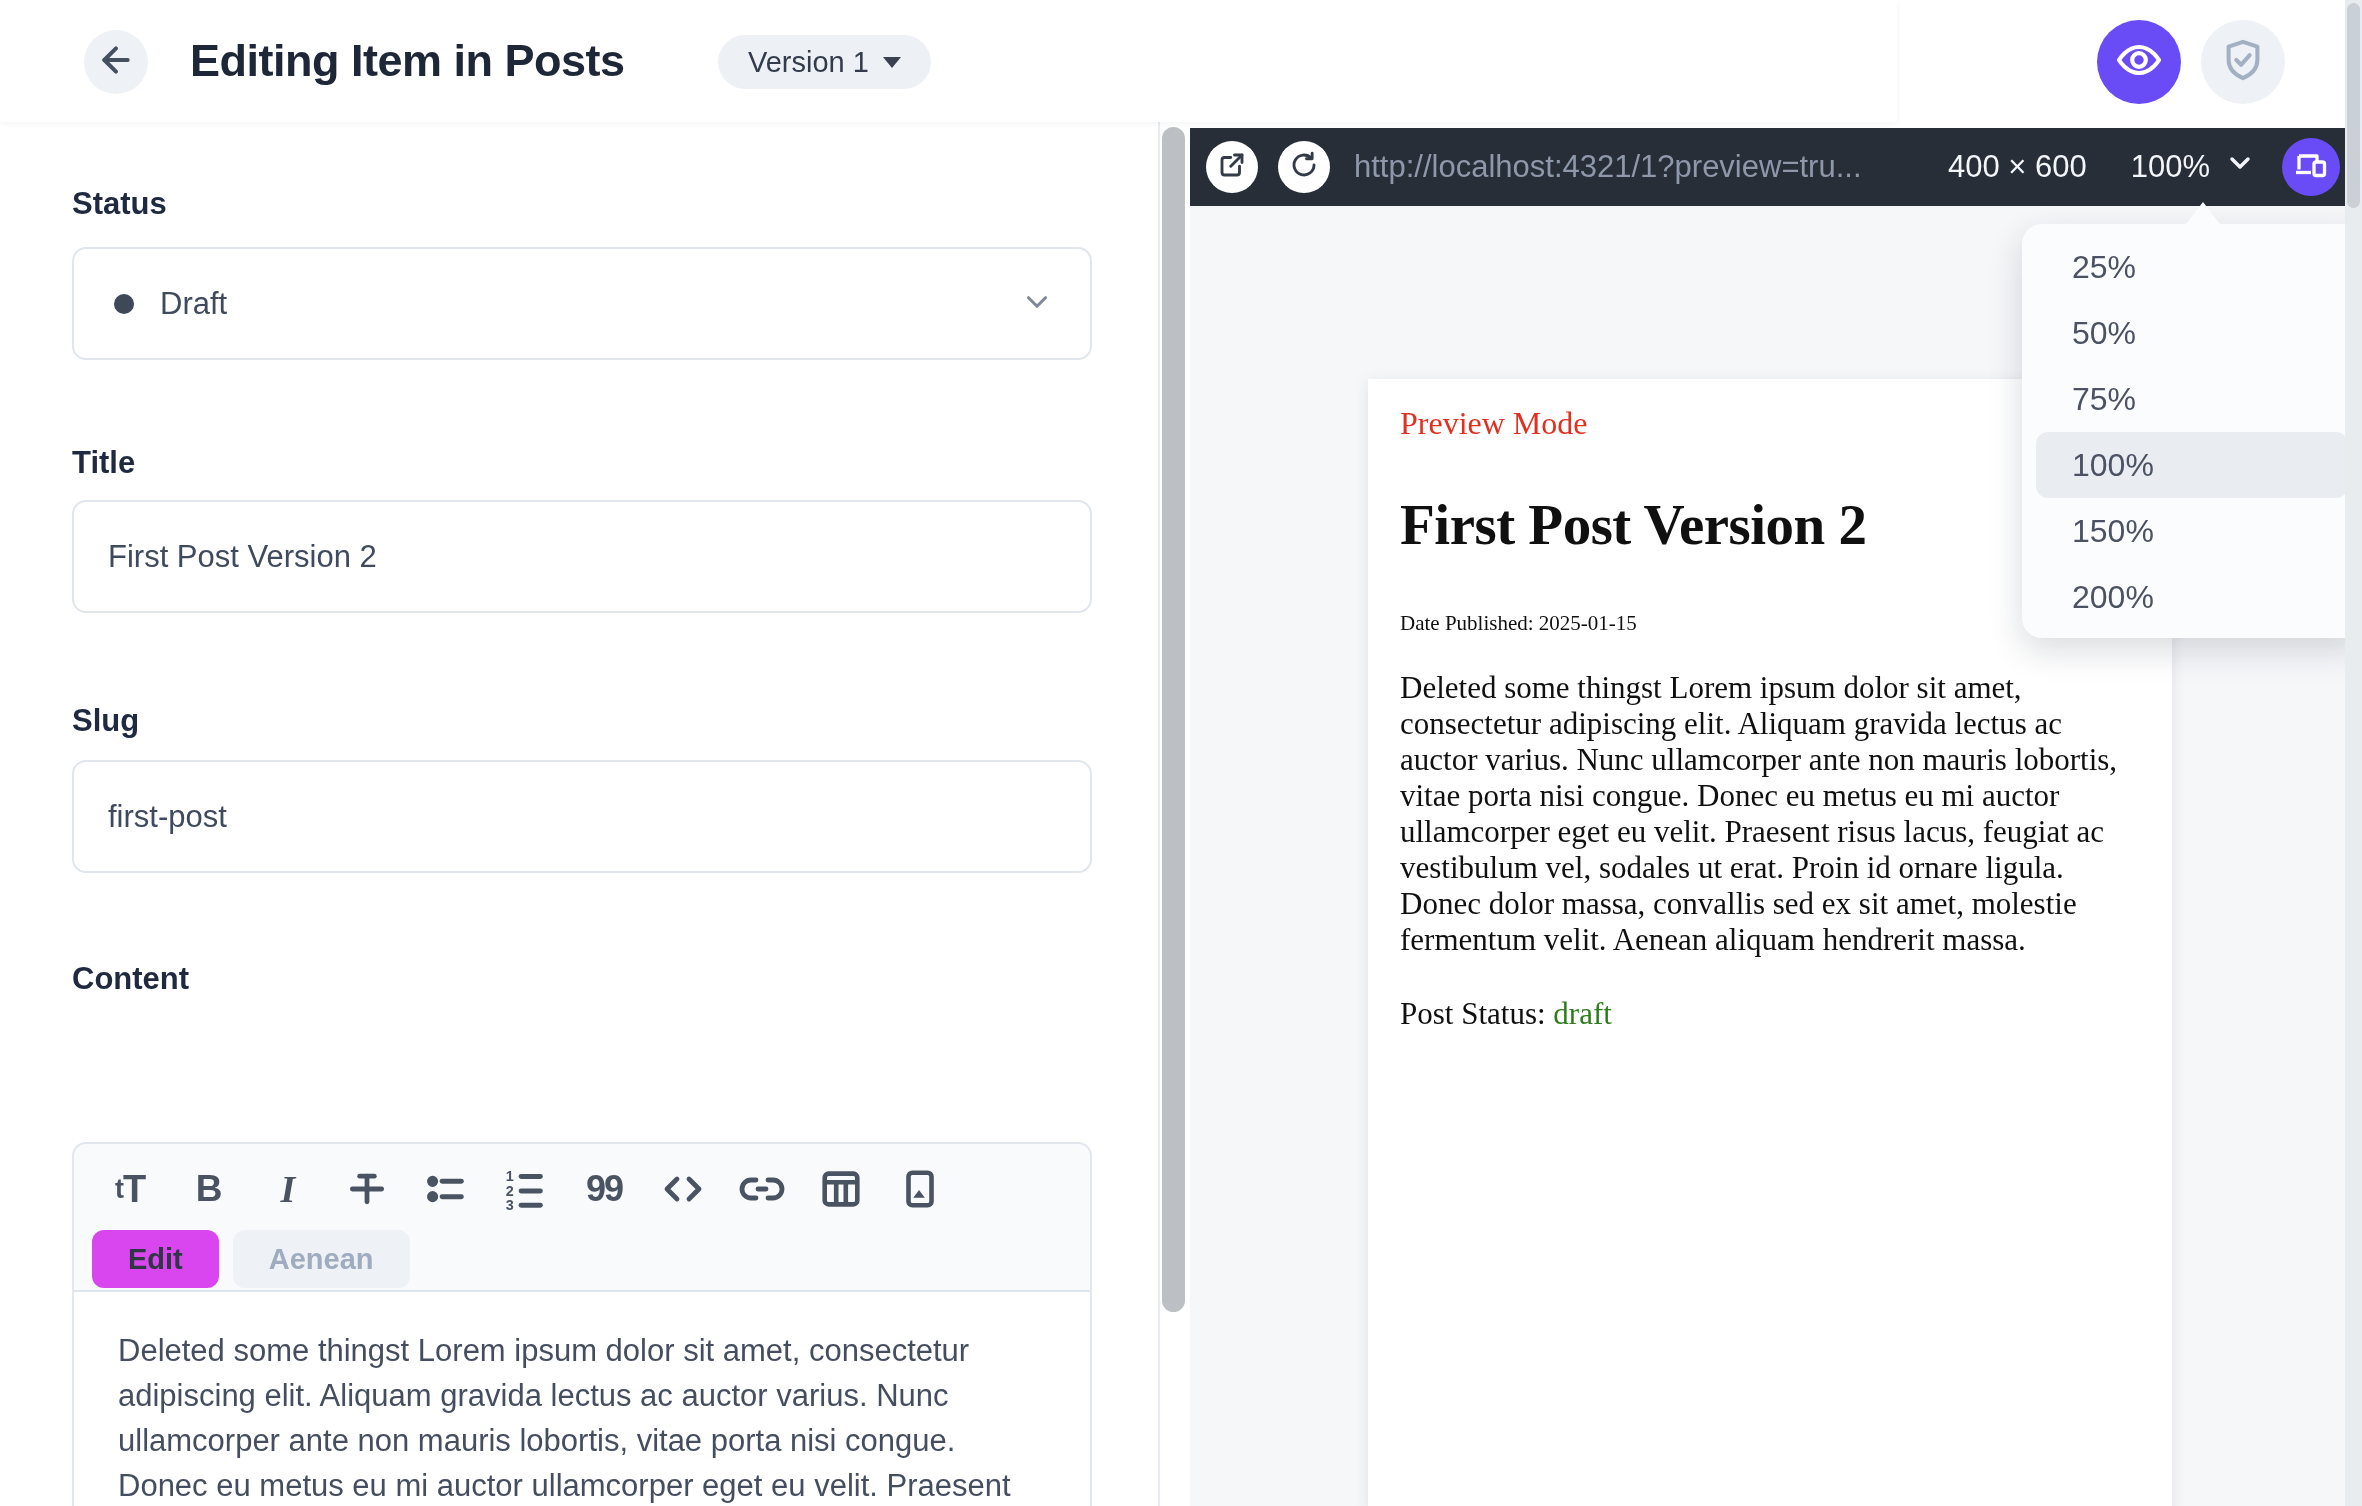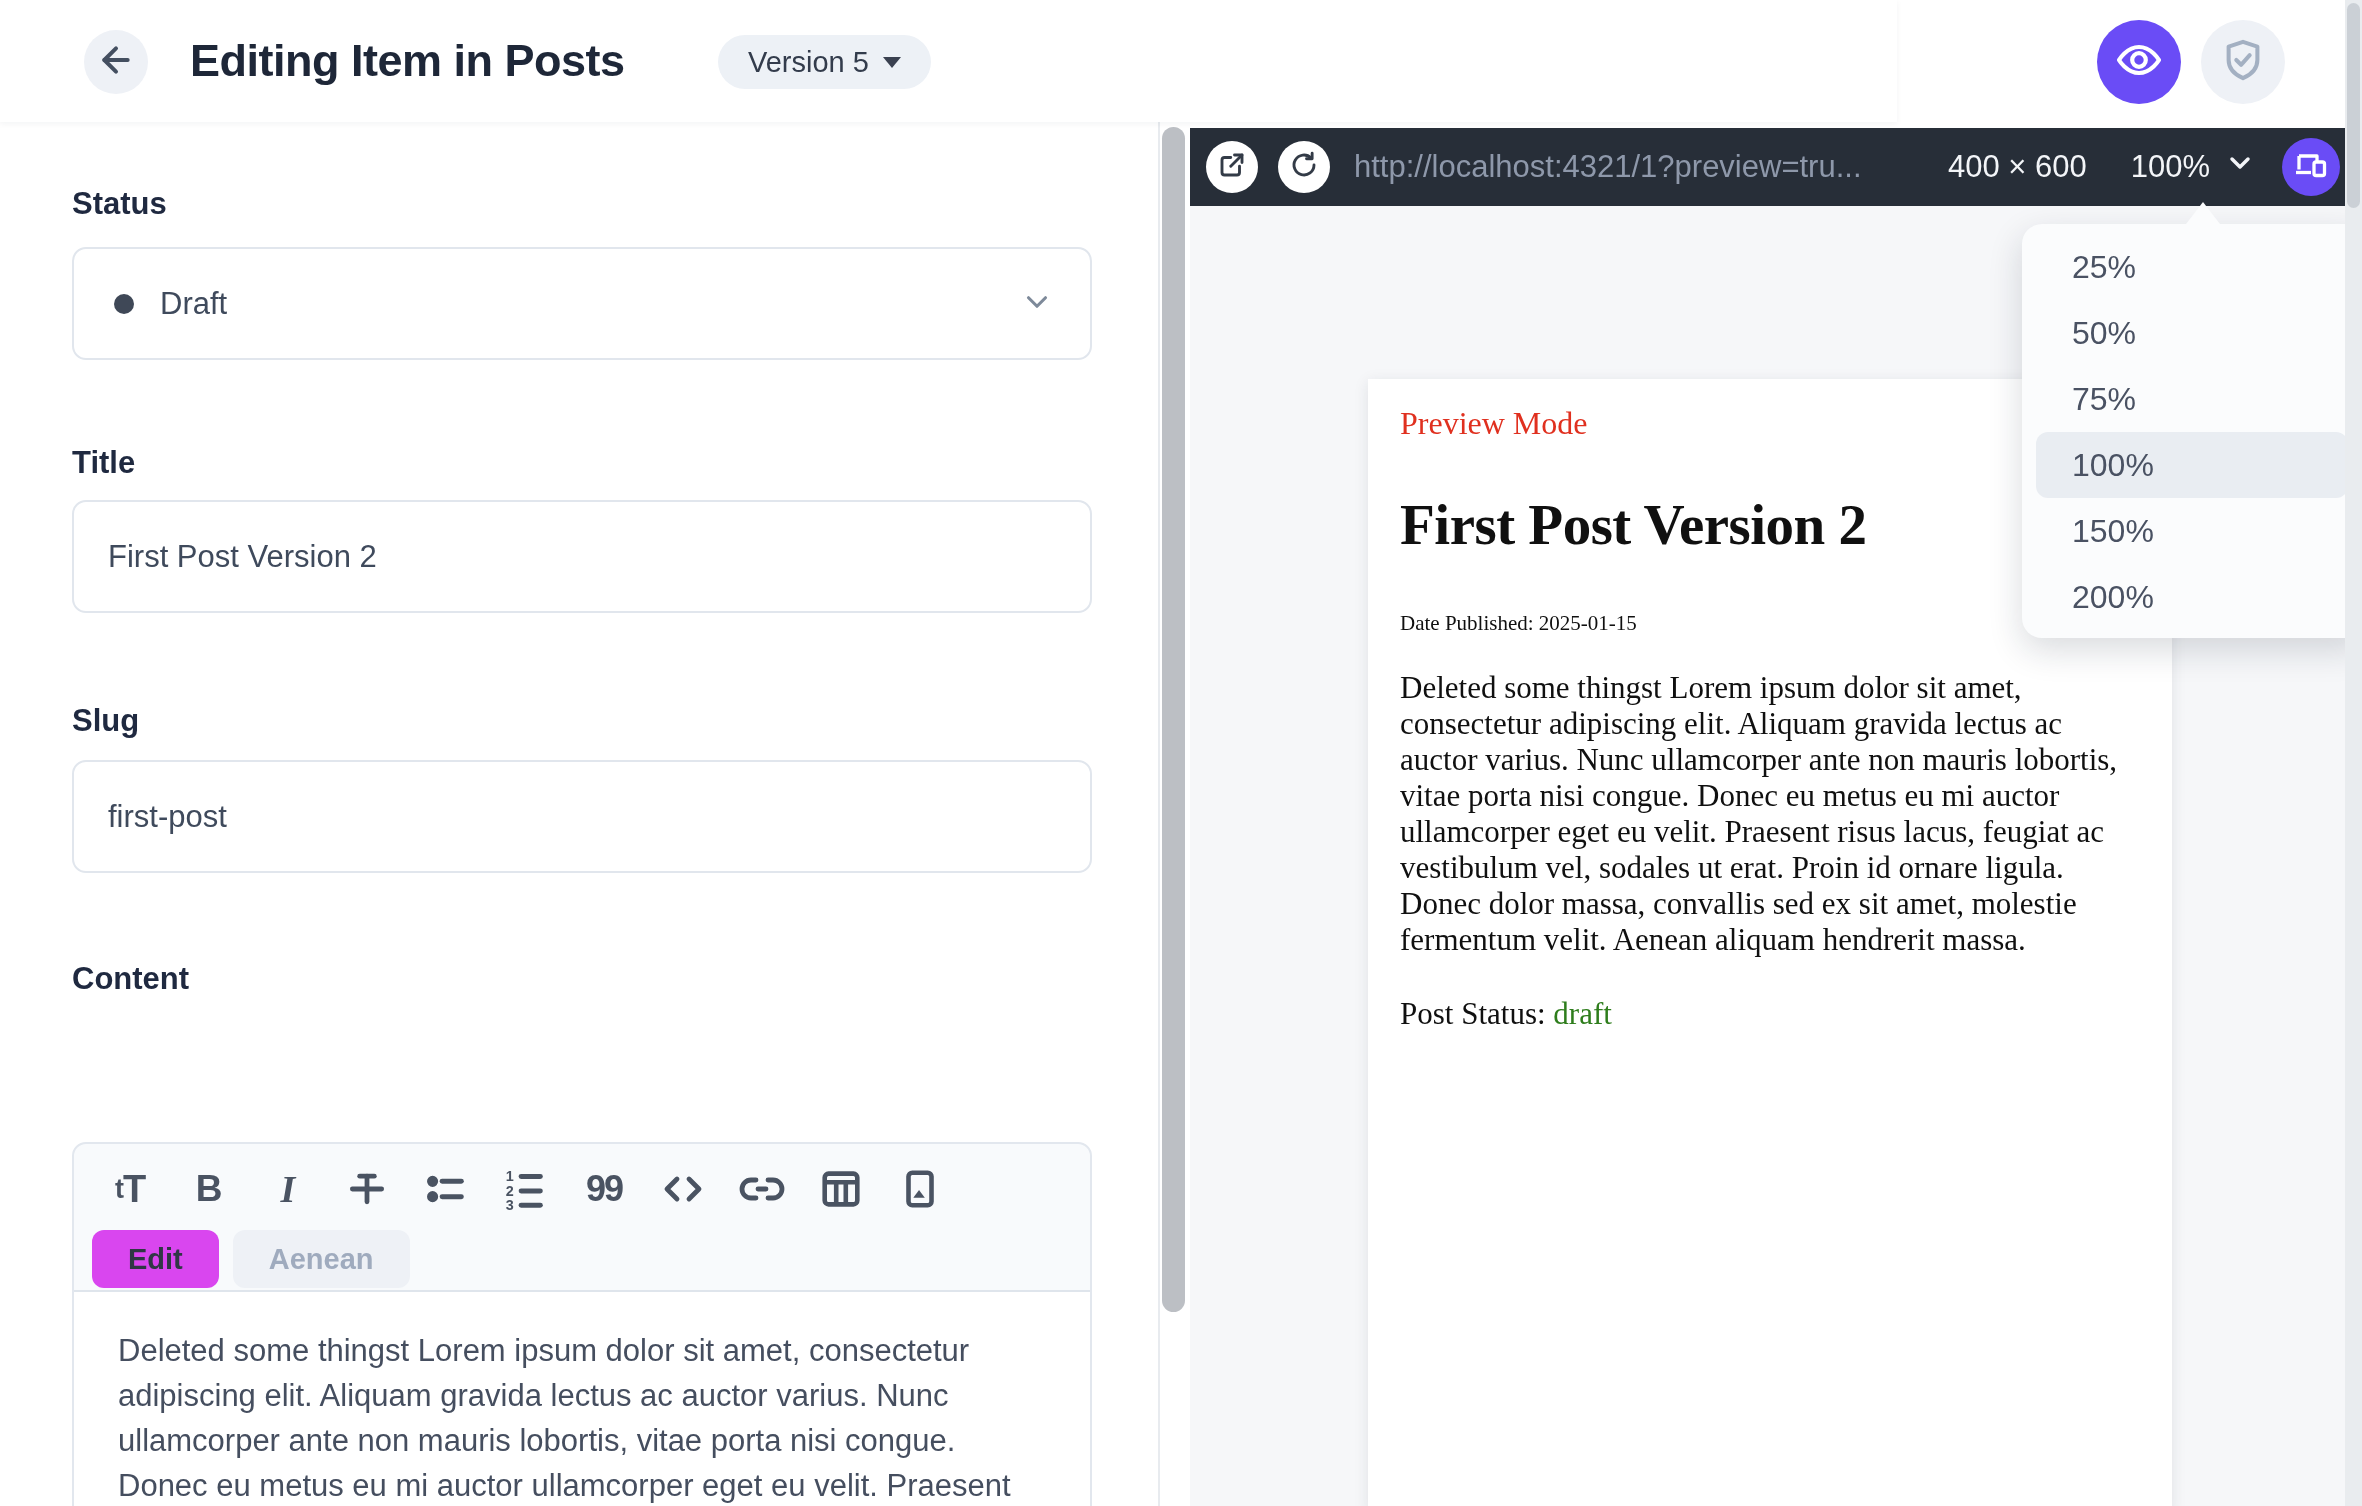--- a/index.html
+++ b/index.html
@@ -109,21 +109,21 @@
     <div class="back-btn">
       <span>
         <svg width="40" height="40" viewBox="0 0 24 24" fill="none" stroke="#444f60" stroke-width="2.4" stroke-linecap="round" stroke-linejoin="round">
             <line x1="19" y1="12" x2="5" y2="12"></line>
             <polyline points="12 19 5 12 12 5"></polyline>
           </svg>
       </span>
     </div>
     <div class="page-title">Editing Item in Posts</div>
     <div class="version-pill">
-      <span>Version 5</span>
+      <span>Version 1</span>
       <i class="tri-down"></i>
     </div>
     <div class="hdr-circle eye-btn">
       <span>
         <svg width="48" height="48" viewBox="0 0 24 24" fill="none" stroke="#fff" stroke-width="2.1" stroke-linecap="round" stroke-linejoin="round">
             <path d="M2 12s3.8-6.5 10-6.5S22 12 22 12s-3.8 6.5-10 6.5S2 12 2 12z"></path>
             <circle cx="12" cy="12" r="3.4"></circle>
           </svg>
       </span>
     </div>

